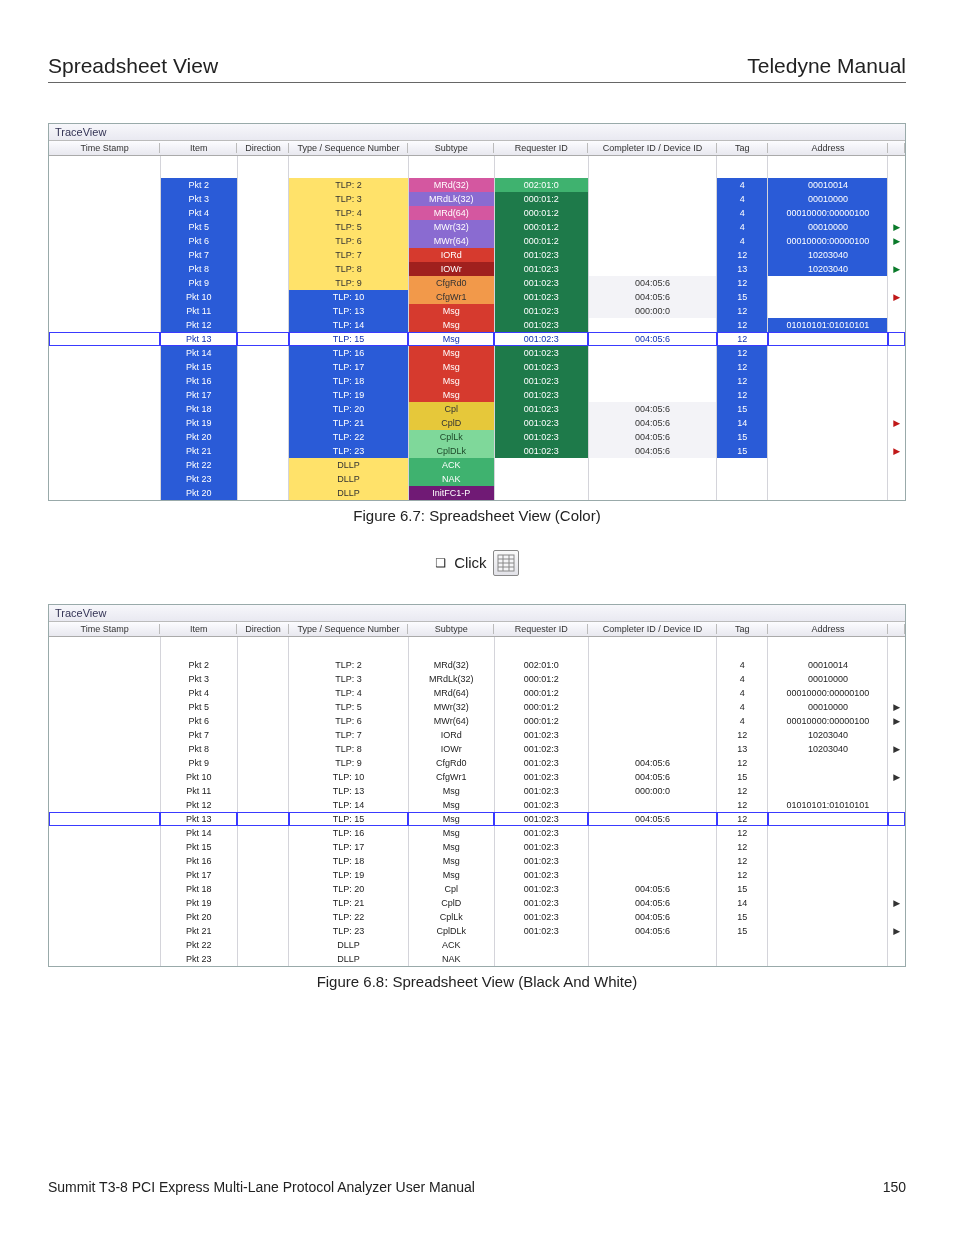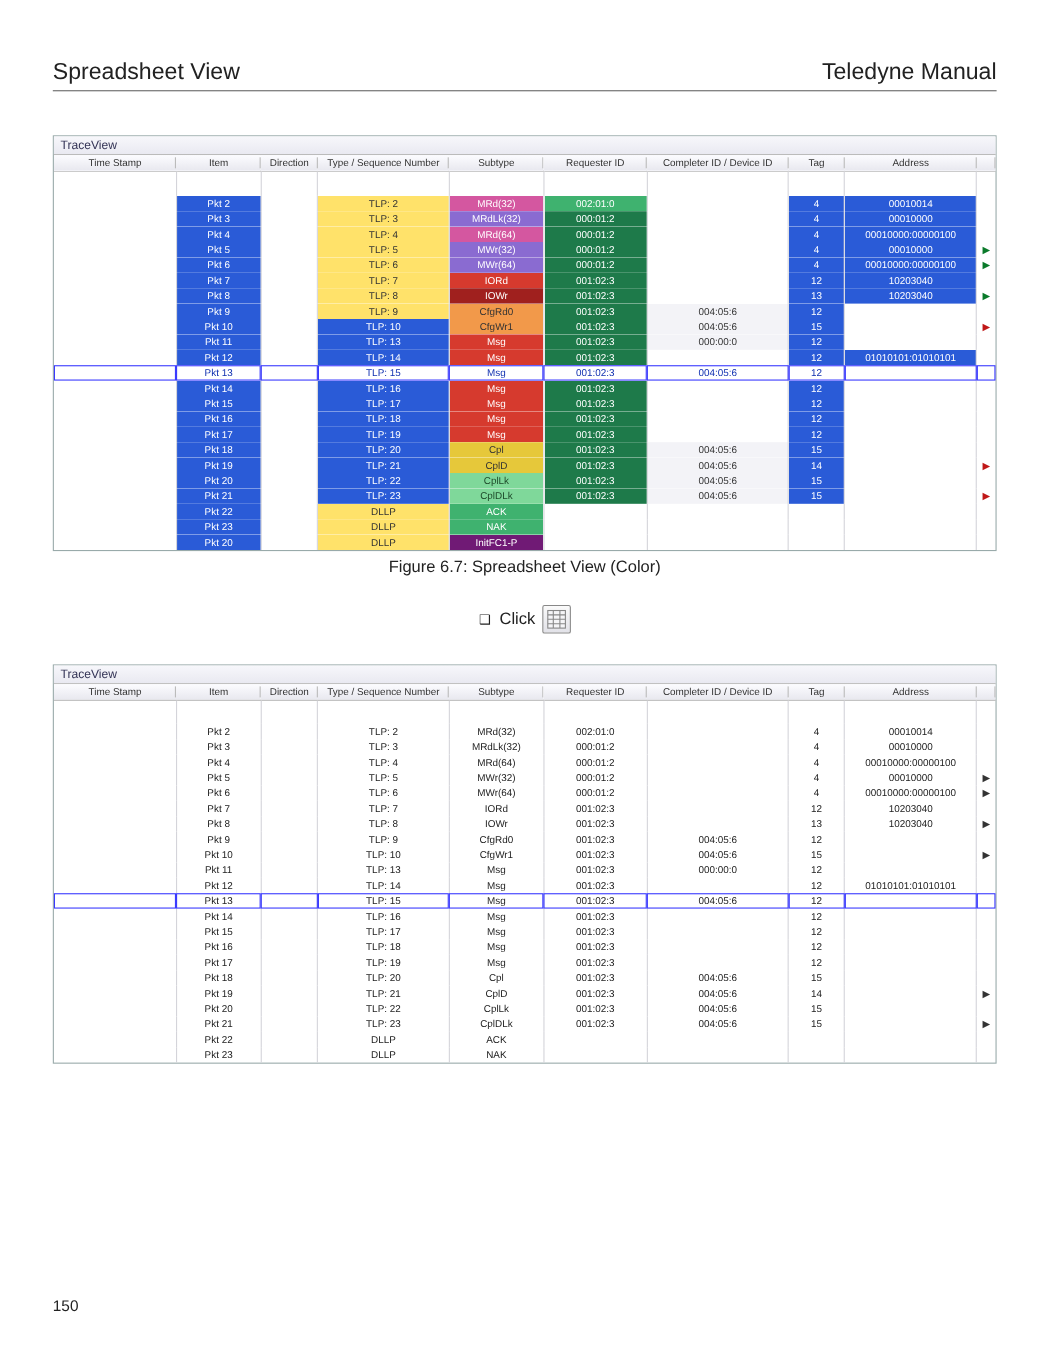--- a/index.html
+++ b/index.html
@@ -685,18 +685,20 @@
             <td>NAK</td>
             <td></td>
             <td></td>
             <td></td>
             <td></td>
             <td></td>
           </tr>
         </tbody>
   </table>
 </div>
+<div class="caption">Figure 6.8:  Spreadsheet View (Black And White)</div>
 
 <div class="ftr">
+  <span>Summit T3-8 PCI Express Multi-Lane Protocol Analyzer User Manual</span>
   <span>150</span>
 </div>
 
 </div>
 
 </body></html>

